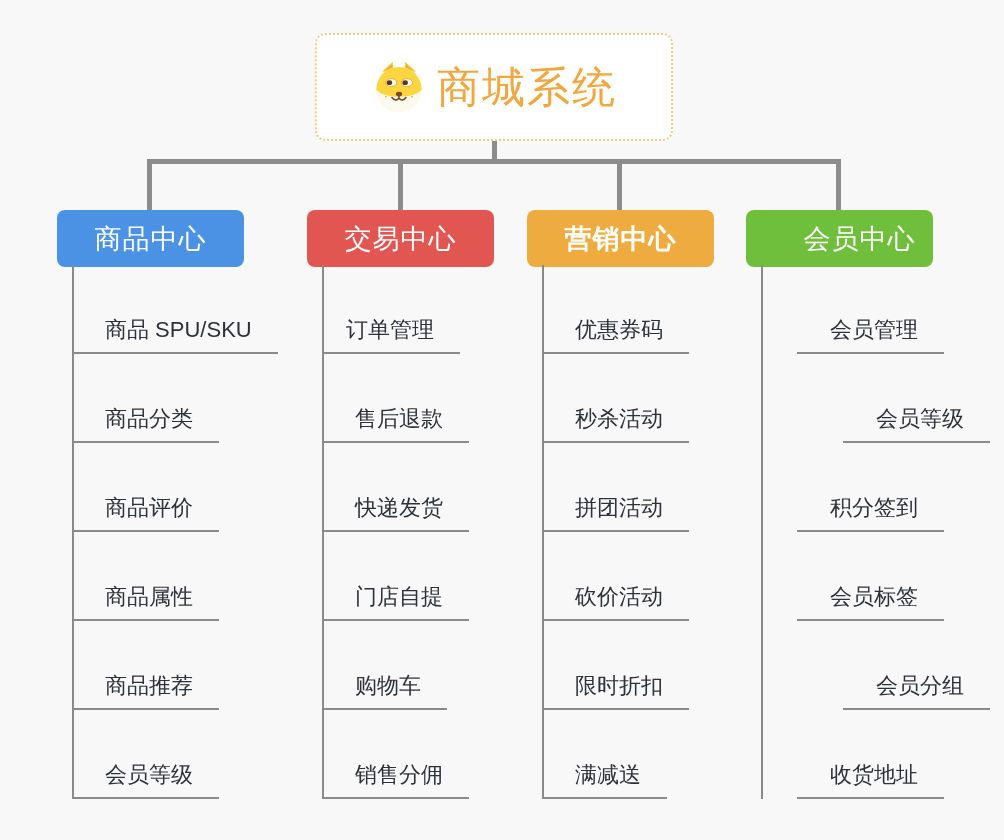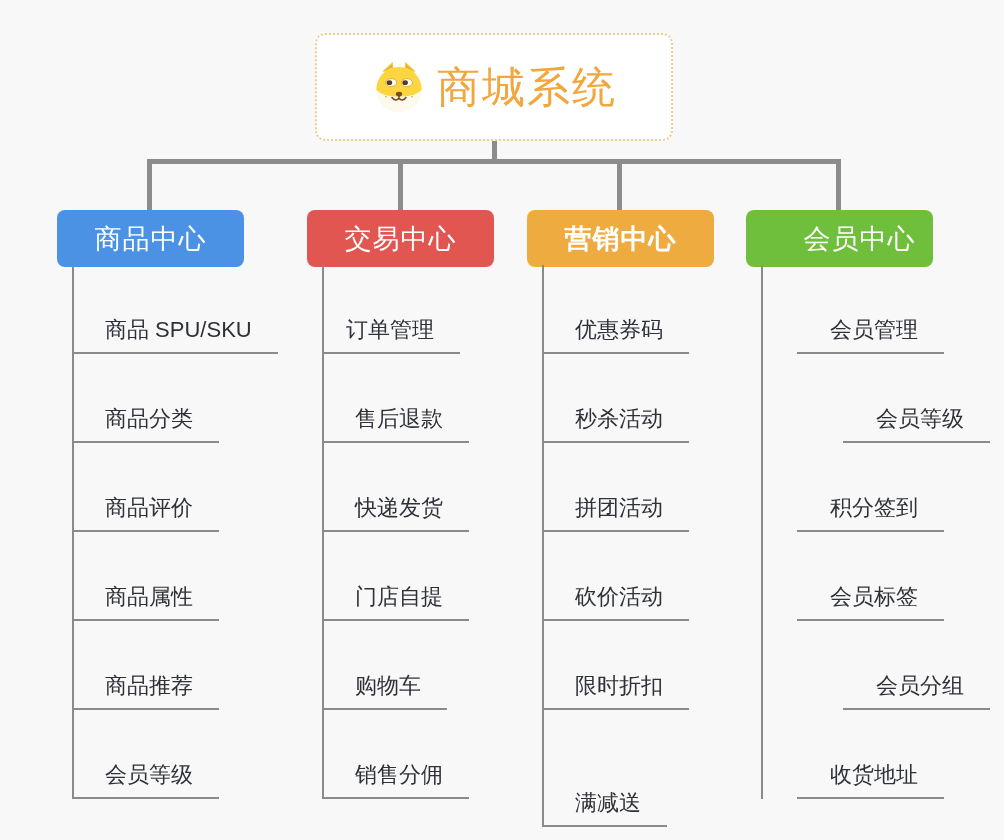--- a/index.html
+++ b/index.html
@@ -126,21 +126,21 @@
   </div>
 
   <div class="branch b2">
     <div class="branch-header" style="background: rgb(238, 172, 64); font-weight: bold;">营销中心</div>
     <div class="children" style="border-left-color: rgb(138, 138, 138);">
           <div class="child" style="border-bottom-color: rgb(138, 138, 138); color: rgb(46, 49, 56);">优惠券码</div>
           <div class="child" style="border-bottom-color: rgb(138, 138, 138); color: rgb(46, 49, 56);">秒杀活动</div>
           <div class="child" style="border-bottom-color: rgb(138, 138, 138); color: rgb(46, 49, 56);">拼团活动</div>
           <div class="child" style="border-bottom-color: rgb(138, 138, 138); color: rgb(46, 49, 56);">砍价活动</div>
           <div class="child" style="border-bottom-color: rgb(138, 138, 138); color: rgb(46, 49, 56);">限时折扣</div>
-          <div class="child" style="border-bottom-color: rgb(138, 138, 138); color: rgb(46, 49, 56); margin-top: 28px;">满减送</div>
+          <div class="child" style="border-bottom-color: rgb(138, 138, 138); color: rgb(46, 49, 56);">满减送</div>
         </div>
   </div>
 
   <div class="branch b3">
     <div class="branch-header" style="background: rgb(111, 190, 60); padding-left: 40px;">会员中心</div>
     <div class="children" style="border-left-color: rgb(138, 138, 138); padding-left: 36px;">
           <div class="child" style="border-bottom-color: rgb(138, 138, 138); color: rgb(46, 49, 56);">会员管理</div>
           <div class="child" style="border-bottom-color: rgb(138, 138, 138); color: rgb(46, 49, 56); margin-left: 44px;">会员等级</div>
           <div class="child" style="border-bottom-color: rgb(138, 138, 138); color: rgb(46, 49, 56);">积分签到</div>
           <div class="child" style="border-bottom-color: rgb(138, 138, 138); color: rgb(46, 49, 56);">会员标签</div>

